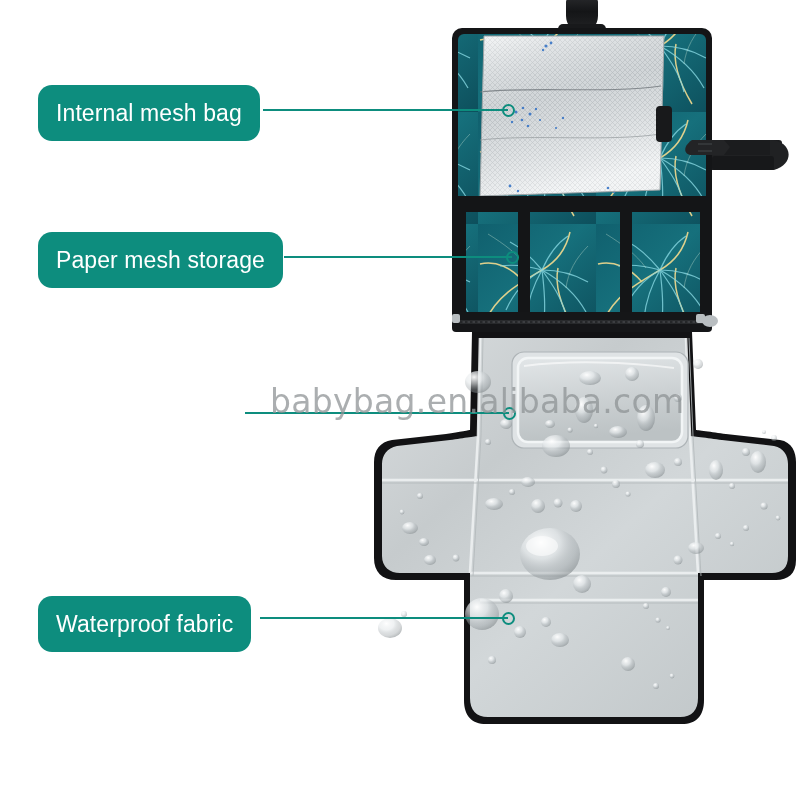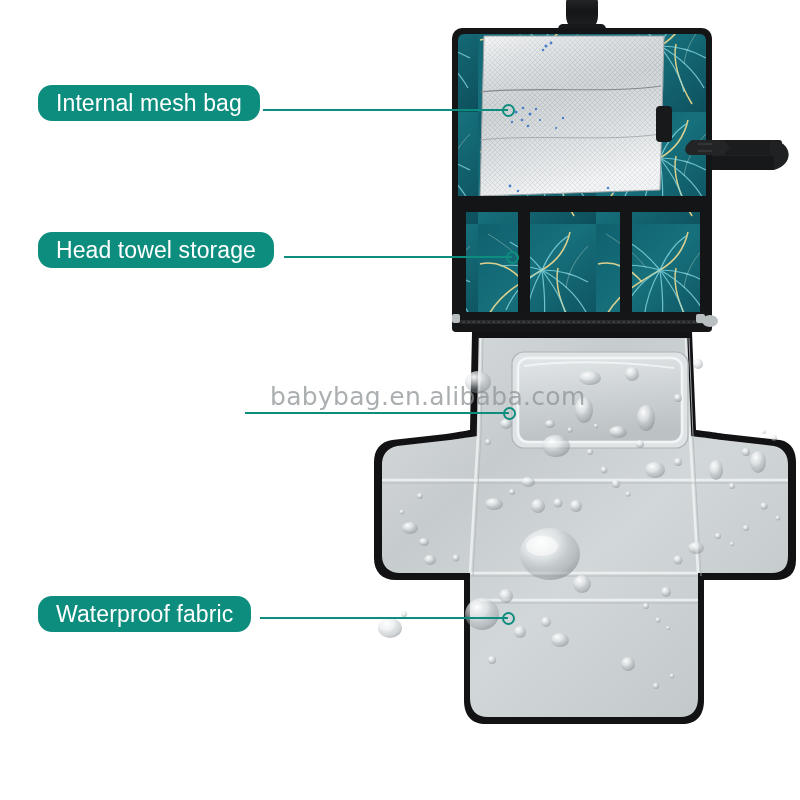--- a/index.html
+++ b/index.html
@@ -7,40 +7,40 @@
     width:800px;height:800px;background:#ffffff;
     font-family:"Liberation Sans","DejaVu Sans",sans-serif;
     overflow:hidden;position:relative;
   }
   #stage{position:absolute;inset:0;width:800px;height:800px;}
 
   
   .callout{
     position:absolute;display:flex;align-items:center;
     background:#0d8d7e;border-radius:14px;
-    padding:0 18px;height:36px;box-sizing:border-box;
+    padding:0 18px;height:56px;box-sizing:border-box;
     z-index:40;
   }
   .callout-label{
     color:#ffffff;font-size:23px;font-weight:500;
     letter-spacing:.1px;white-space:nowrap;line-height:1;
   }
   .leader{
     position:absolute;height:2px;background:#0d8d7e;z-index:35;
   }
   .leader-dot{
     position:absolute;width:13px;height:13px;border-radius:50%;
     border:2px solid #0d8d7e;background:transparent;
     box-sizing:border-box;z-index:36;
   }
 
   
   .watermark{
     position:absolute;left:270px;top:382px;z-index:38;
-    font-size:25px;color:#8f9496;opacity:.75;white-space:nowrap;
+    font-size:33px;color:#8f9496;opacity:.75;white-space:nowrap;
     font-family:"DejaVu Sans",sans-serif;letter-spacing:.3px;
   }
 
   
   #product{position:absolute;left:360px;top:0;width:440px;height:790px;z-index:10;}
   #product svg{display:block;}
 </style>
 </head>
 <body>
 
@@ -303,21 +303,21 @@
 
   <div class="leader" style="left:263px;top:109px;width:245px;"></div>
   <div class="leader-dot" style="left:502px;top:104px;"></div>
   <div class="callout" style="left:38px;top:85px;">
     <span class="callout-label">Internal mesh bag</span>
   </div>
 
   <div class="leader" style="left:284px;top:256px;width:228px;"></div>
   <div class="leader-dot" style="left:506px;top:251px;"></div>
   <div class="callout" style="left:38px;top:232px;">
-    <span class="callout-label">Head towel storage</span>
+    <span class="callout-label">Paper mesh storage</span>
   </div>
 
   <div class="leader" style="left:245px;top:412px;width:264px;"></div>
   <div class="leader-dot" style="left:503px;top:407px;"></div>
 
   <div class="leader" style="left:260px;top:617px;width:248px;"></div>
   <div class="leader-dot" style="left:502px;top:612px;"></div>
   <div class="callout" style="left:38px;top:596px;">
     <span class="callout-label">Waterproof fabric</span>
   </div>

